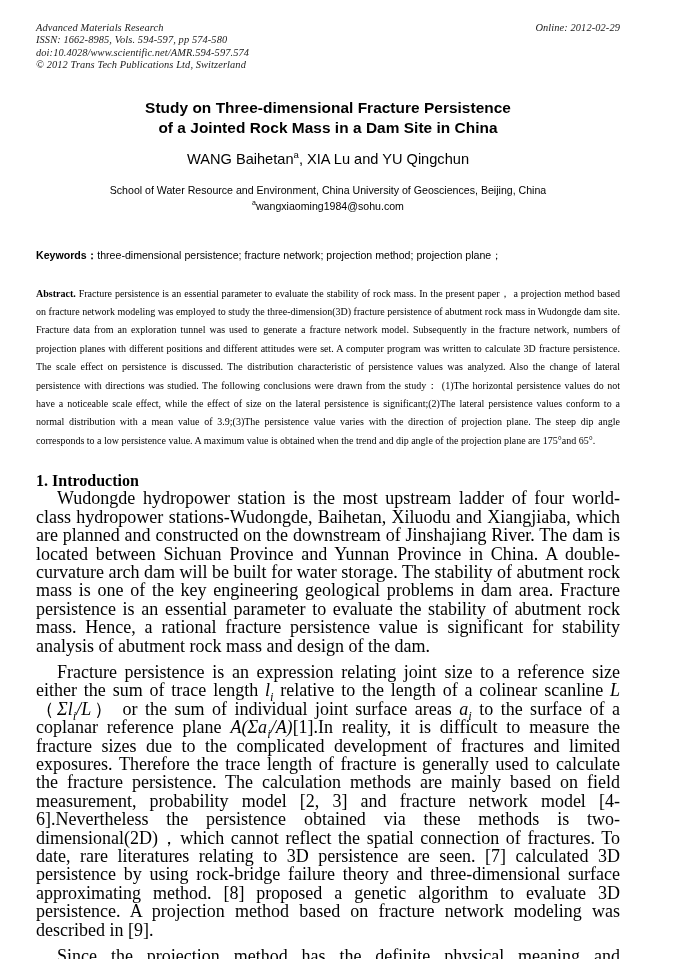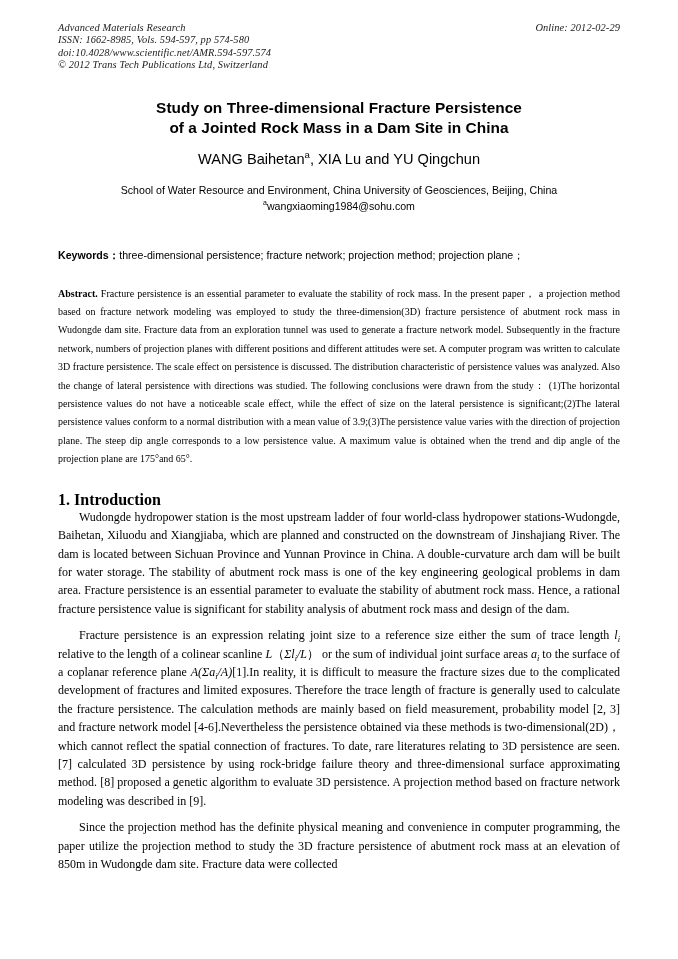--- a/index.html
+++ b/index.html
@@ -12,21 +12,21 @@
     height: 959px;
     overflow: hidden;
     font-family: "Liberation Serif", serif;
     color: #000000;
   }
   .page {
     position: relative;
     width: 678px;
     height: 736px;
     box-sizing: border-box;
-    padding: 22px 58px 0 58px;
+    padding: 22px 58px 0 36px;
     background: #ffffff;
   }
 
   
   .masthead {
     position: relative;
     font-family: "Liberation Serif", serif;
     font-style: italic;
     font-size: 10.4px;
     line-height: 12.4px;
@@ -104,21 +104,21 @@
   
   .section-heading {
     margin-top: 22px;
     font-family: "Liberation Serif", serif;
     font-weight: bold;
     font-size: 16px;
     line-height: 17px;
   }
   .body-par {
     font-family: "Liberation Serif", serif;
-    font-size: 12px;
+    font-size: 18px;
     line-height: 18.4px;
     text-align: justify;
     text-justify: inter-word;
     text-indent: 21px;
     hyphens: none;
     margin: 0;
   }
   .body-par + .body-par { margin-top: 8px; }
   .mathit { font-style: italic; }
   .sub {

